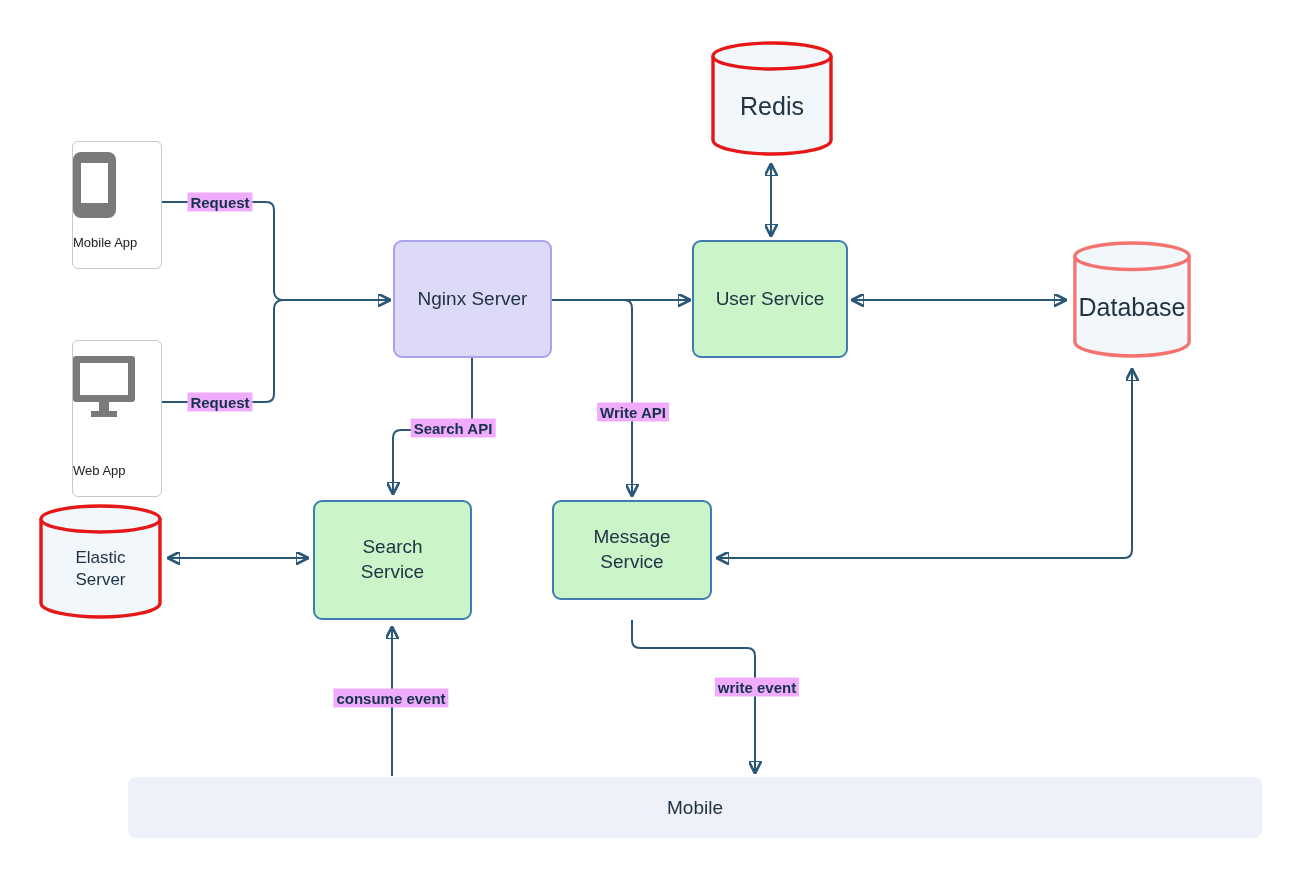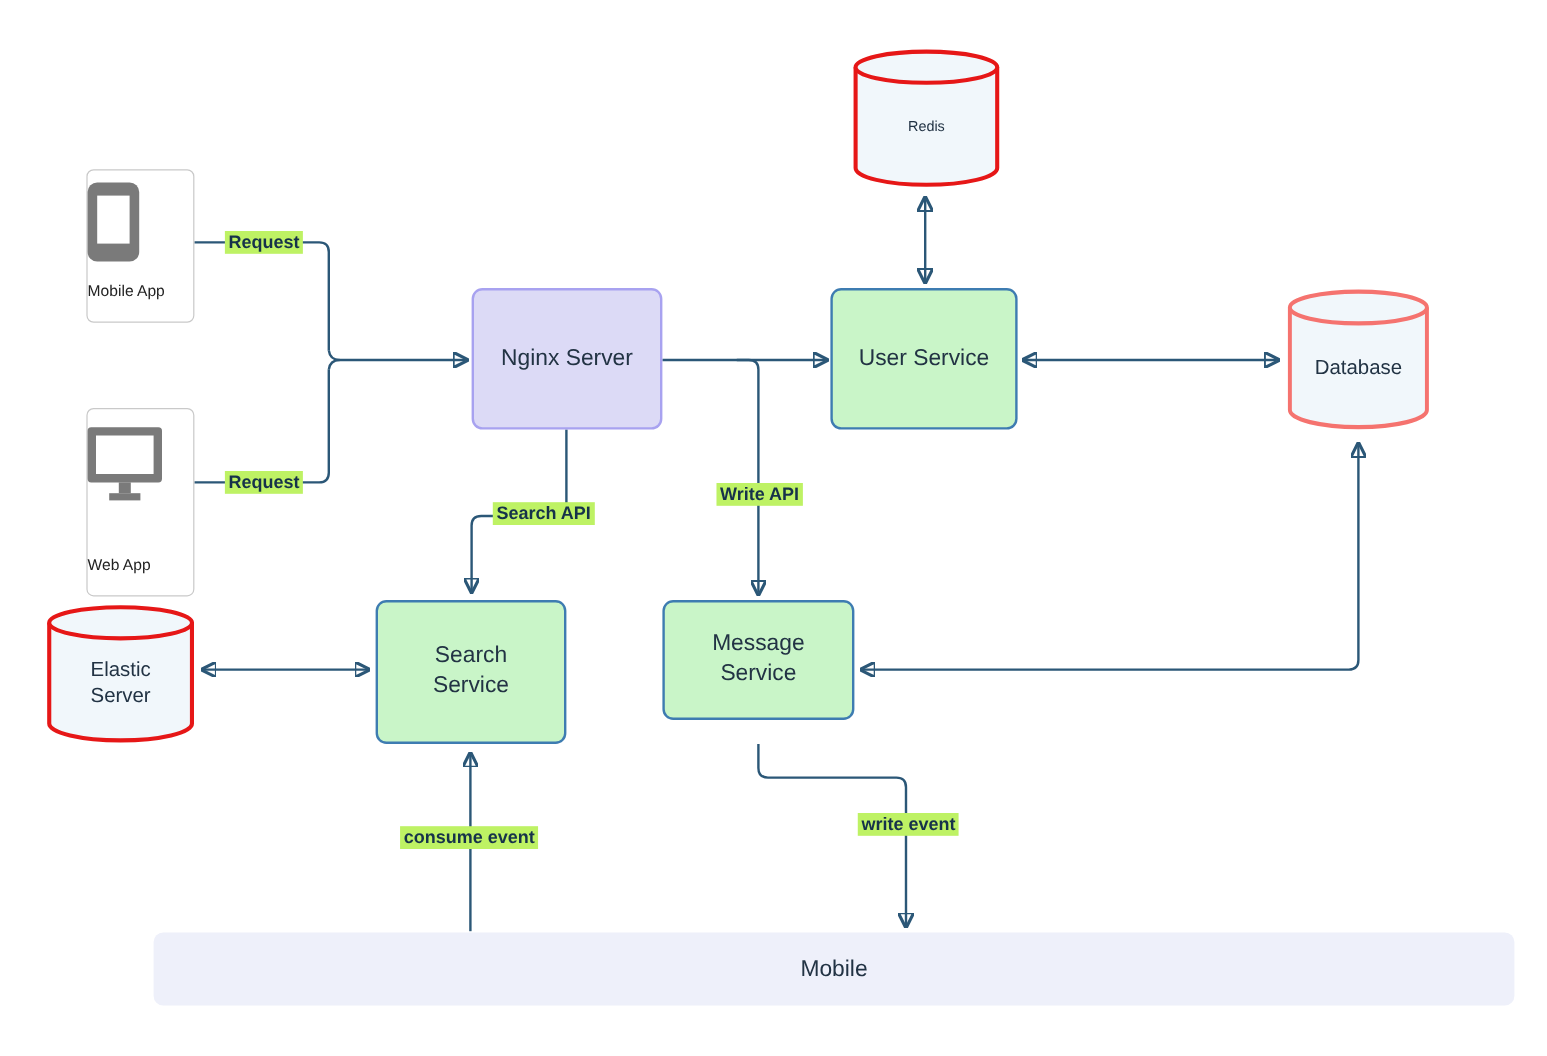--- a/index.html
+++ b/index.html
@@ -25,21 +25,21 @@
   .cyl .lbl{position:relative;padding-top:14px;font-size:17px;line-height:1.3;max-width:90px}
   .card{position:absolute;background:#fff;border:1.5px solid var(--card-border);border-radius:6px;
         display:flex;flex-direction:column;align-items:flex-start}
   .card .lbl{position:absolute;bottom:18px;font-size:13px;color:#222}
   .phone{position:relative;width:43px;height:66px;background:var(--icon-gray);border-radius:8px;margin-top:10px}
   .phone .screen{position:absolute;left:8px;right:8px;top:11px;bottom:15px;background:#fff}
   .monitor{position:relative;margin-top:15px;display:flex;flex-direction:column;align-items:center}
   .monitor .screen{width:62px;height:46px;background:#fff;border:7px solid var(--icon-gray);border-radius:3px}
   .monitor .neck{width:10px;height:9px;background:var(--icon-gray)}
   .monitor .base{width:26px;height:6px;background:var(--icon-gray)}
-  .edge-label{position:absolute;transform:translate(-50%,-50%);background:#bef264;
+  .edge-label{position:absolute;transform:translate(-50%,-50%);background:#f0abfc;
               padding:1px 3px;font-size:15px;font-weight:bold;color:var(--edge-text);white-space:nowrap}
 </style>
 </head>
 <body>
 
 <div class="canvas">
 
   <svg class="edges" viewBox="0 0 1289 880">
     <defs>
       <marker id="arr" viewBox="0 0 10 10" refX="8" refY="5" markerWidth="6.5" markerHeight="6.5" orient="auto-start-reverse">
@@ -91,29 +91,29 @@
 
   <div class="node box" style="left:552px;top:500px;width:160px;height:100px">
     <div class="lbl">Message Service</div>
   </div>
 
   <div class="node cyl" style="left:710px;top:40px;width:124px;height:118px">
     <svg viewBox="0 0 124 118" preserveAspectRatio="none">
       <path d="M3,16 V100 A59,14 0 0 0 121,100 V16" fill="var(--cylinder-fill)" stroke="var(--redis-border)" stroke-width="3.4"></path>
       <ellipse cx="62" cy="16" rx="59" ry="13" fill="var(--cylinder-fill)" stroke="var(--redis-border)" stroke-width="3.4"></ellipse>
     </svg>
-    <div class="lbl" style="font-size:12px">Redis</div>
+    <div class="lbl" style="font-size:25px">Redis</div>
   </div>
 
   <div class="node cyl" style="left:1072px;top:240px;width:120px;height:120px">
     <svg viewBox="0 0 124 118" preserveAspectRatio="none">
       <path d="M3,16 V100 A59,14 0 0 0 121,100 V16" fill="var(--cylinder-fill)" stroke="var(--database-border)" stroke-width="3.4"></path>
       <ellipse cx="62" cy="16" rx="59" ry="13" fill="var(--cylinder-fill)" stroke="var(--database-border)" stroke-width="3.4"></ellipse>
     </svg>
-    <div class="lbl" style="font-size:17px;max-width:110px">Database</div>
+    <div class="lbl" style="font-size:25px;max-width:110px">Database</div>
   </div>
 
   <div class="node cyl" style="left:38px;top:503px;width:125px;height:118px">
     <svg viewBox="0 0 124 118" preserveAspectRatio="none">
       <path d="M3,16 V100 A59,14 0 0 0 121,100 V16" fill="var(--cylinder-fill)" stroke="var(--redis-border)" stroke-width="3.4"></path>
       <ellipse cx="62" cy="16" rx="59" ry="13" fill="var(--cylinder-fill)" stroke="var(--redis-border)" stroke-width="3.4"></ellipse>
     </svg>
     <div class="lbl" style="max-width:70px">Elastic Server</div>
   </div>
 

